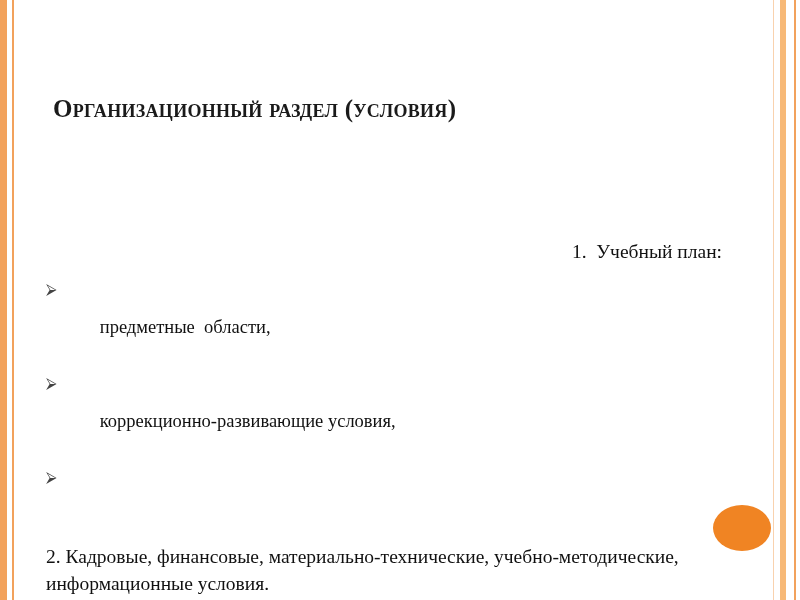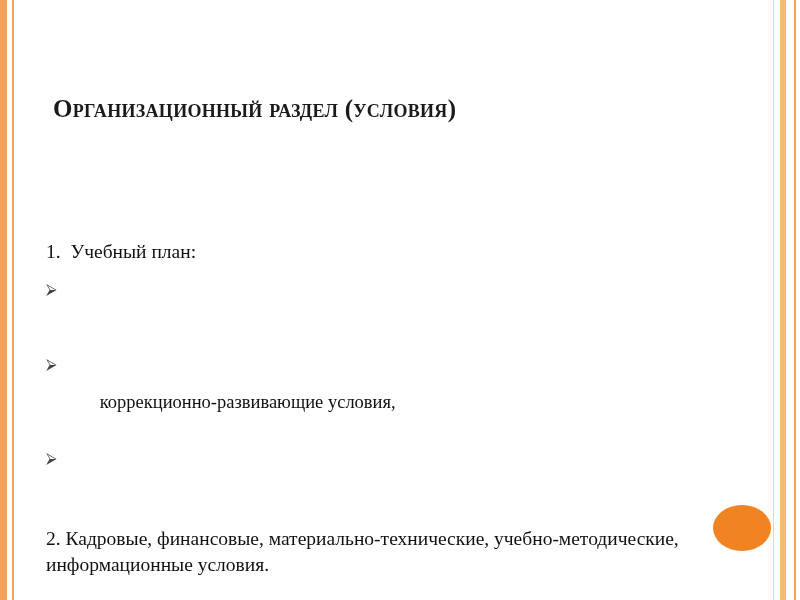--- a/index.html
+++ b/index.html
@@ -102,20 +102,21 @@
     width: 680px;
     color: #111111;
   }
 
   .numbered-line {
     font-size: 19.5px;
     line-height: 1.0;
     margin: 0 0 19px 0;
     padding-left: 4px;
     white-space: pre;
+    text-align: right;
   }
 
   .bullet-line {
     font-size: 18.5px;
     line-height: 1.0;
     margin: 0 0 20px 0;
     padding-left: 30px;
     position: relative;
     white-space: pre;
   }
@@ -152,20 +153,21 @@
   <div class="orange-circle"></div>
 
   <h1 class="title">Организационный раздел (условия)</h1>
 
   <div class="body-block">
 
     <div class="numbered-line">1.  Учебный план:</div>
 
     <div class="bullet-line">
       <span class="bullet-glyph">⮚</span>
+      <span>предметные  области,</span>
     </div>
 
     <div class="bullet-line">
       <span class="bullet-glyph">⮚</span>
       <span>коррекционно-развивающие условия,</span>
     </div>
 
     <div class="bullet-line">
       <span class="bullet-glyph">⮚</span>
     </div>

